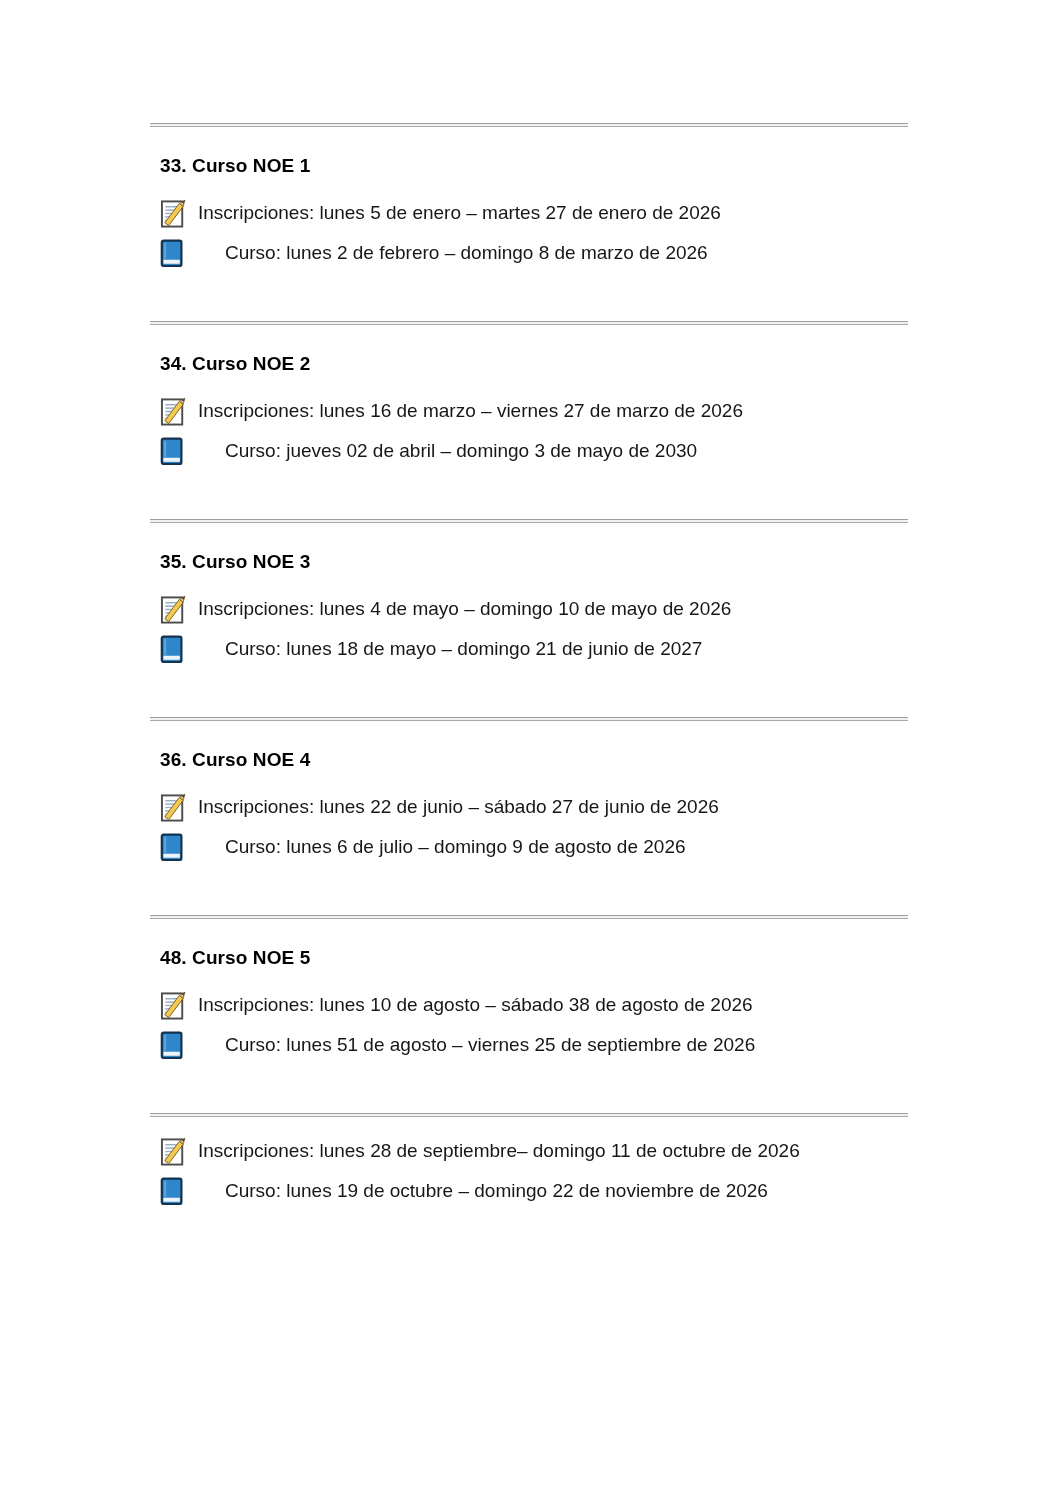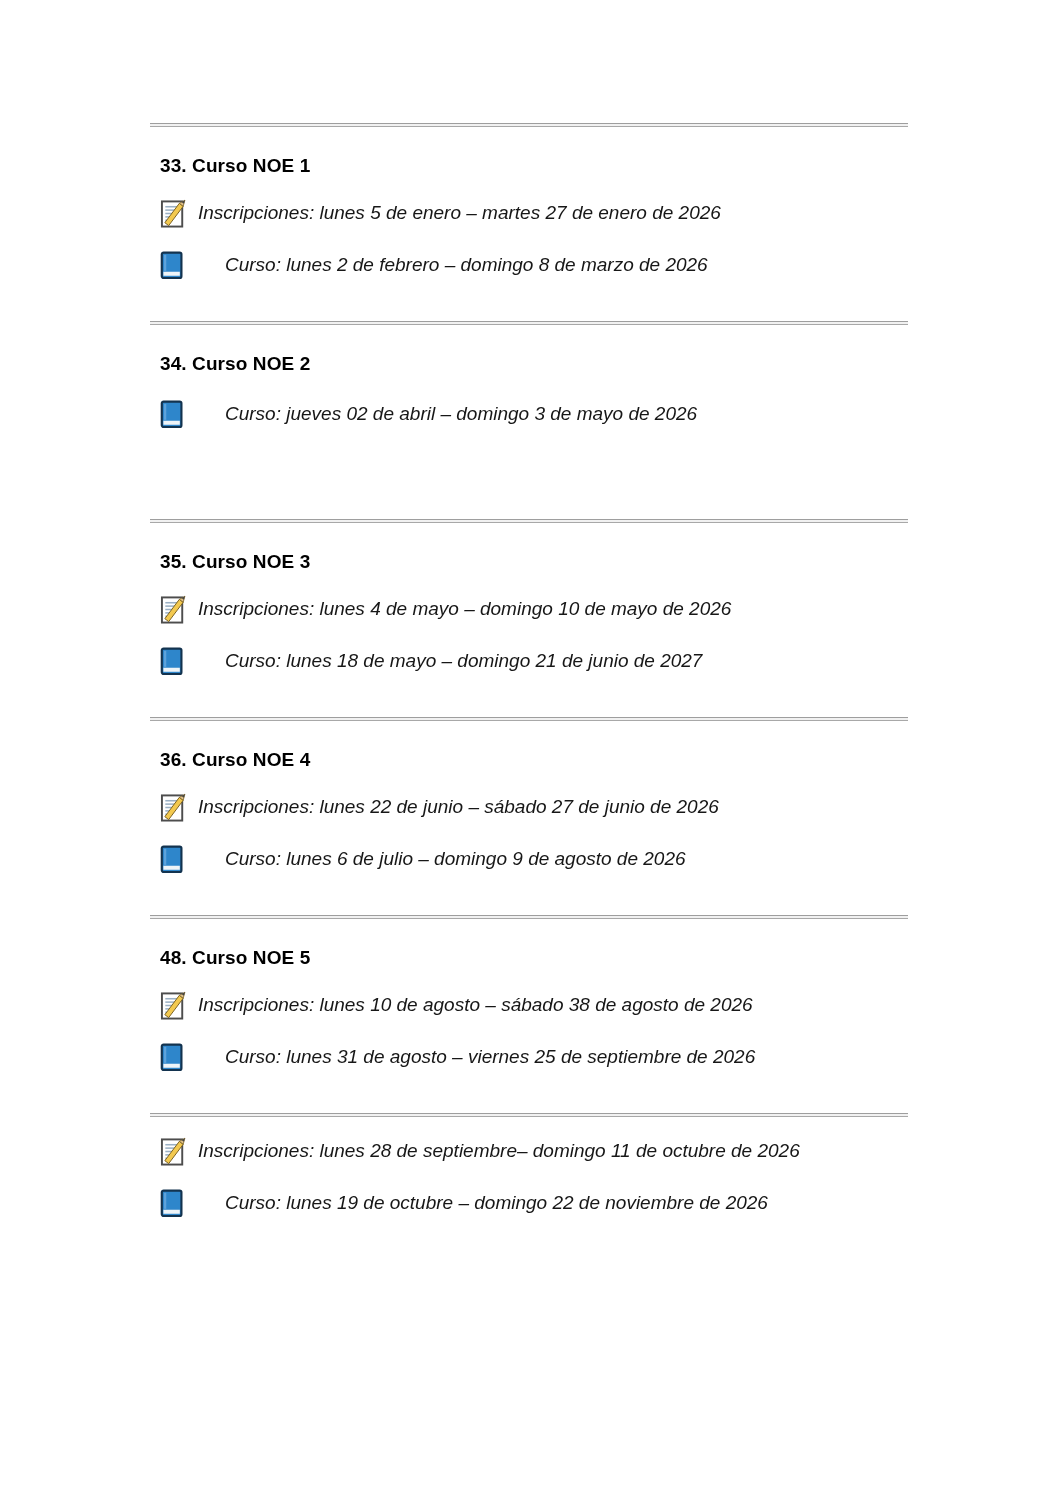--- a/index.html
+++ b/index.html
@@ -37,23 +37,22 @@
     letter-spacing: 0.1px;
   }
   .row {
     display: flex;
     align-items: center;
     gap: 9px;
     margin: 19px 0 0 10px;
     height: 30px;
     font-size: 19px;
     line-height: 30px;
-    font-style: italic;
-  }
-  .row.course-row { margin-top: 22px; gap: 40px; }
+  }
+  .row.course-row { margin-top: 10px; gap: 40px; }
   .icon { flex: 0 0 auto; display: block; }
   .row-text { white-space: nowrap; }
 </style>
 </head>
 <body>
 
 <div class="page">
   <div class="content">
 
     <section class="course-section">
@@ -81,27 +80,43 @@
           <rect x="4.5" y="4.5" width="2.5" height="18" fill="#5ea3dc"></rect>
           <rect x="3.8" y="23.5" width="18.4" height="4.5" fill="#eef4f8"></rect>
         </svg>
         <span class="row-text">Curso: lunes 2 de febrero – domingo 8 de marzo de 2026</span>
       </div>
     </section>
 
     <section class="course-section">
       <hr class="divider">
       <h2 class="course-heading">34. Curso NOE 2</h2>
-      <div class="row course-row">
-        <svg class="icon" width="25" height="31" viewBox="0 0 28 33">
-          <rect x="2" y="2" width="22" height="28.5" rx="2" stroke="#13334f" stroke-width="2.4" fill="#2e86cb"></rect>
-          <rect x="4.5" y="4.5" width="2.5" height="18" fill="#5ea3dc"></rect>
-          <rect x="3.8" y="23.5" width="18.4" height="4.5" fill="#eef4f8"></rect>
-        </svg>
-        <span class="row-text">Curso: jueves 02 de abril – domingo 3 de mayo de 2026</span>
+      <div class="row">
+        <svg class="icon" width="29" height="31" viewBox="0 0 30 32">
+          <rect x="2" y="3.5" width="21" height="26" fill="#ffffff" stroke="#4d4d4d" stroke-width="2"></rect>
+          <g stroke="#9bb0c4" stroke-width="1.6">
+            <line x1="5.5" y1="9" x2="19" y2="9"></line>
+              <line x1="5.5" y1="12.5" x2="19" y2="12.5"></line>
+            <line x1="5.5" y1="16" x2="16" y2="16"></line>
+              <line x1="5.5" y1="19.5" x2="13" y2="19.5"></line>
+            <line x1="5.5" y1="23" x2="11" y2="23"></line>
+          </g>
+          <polygon points="9,28.5 5,25.5 20,5.5 24,8.5" stroke="#7a6020" stroke-width="1" fill="#f3c94f"></polygon>
+          <polygon points="20,5.5 24,8.5 25.8,2.2" fill="#e0c089" stroke="#7a6020" stroke-width="0.8"></polygon>
+          <polygon points="24.7,6 25.8,2.2 22.2,4" fill="#444444"></polygon>
+        </svg>
+        <span class="row-text">Inscripciones: lunes 16 de marzo – viernes 27 de marzo de 2026</span>
+      </div>
+      <div class="row course-row">
+        <svg class="icon" width="25" height="31" viewBox="0 0 28 33">
+          <rect x="2" y="2" width="22" height="28.5" rx="2" stroke="#13334f" stroke-width="2.4" fill="#2e86cb"></rect>
+          <rect x="4.5" y="4.5" width="2.5" height="18" fill="#5ea3dc"></rect>
+          <rect x="3.8" y="23.5" width="18.4" height="4.5" fill="#eef4f8"></rect>
+        </svg>
+        <span class="row-text">Curso: jueves 02 de abril – domingo 3 de mayo de 2030</span>
       </div>
     </section>
 
     <section class="course-section">
       <hr class="divider">
       <h2 class="course-heading">35. Curso NOE 3</h2>
       <div class="row">
         <svg class="icon" width="29" height="31" viewBox="0 0 30 32">
           <rect x="2" y="3.5" width="21" height="26" fill="#ffffff" stroke="#4d4d4d" stroke-width="2"></rect>
           <g stroke="#9bb0c4" stroke-width="1.6">
@@ -174,21 +189,21 @@
           <polygon points="24.7,6 25.8,2.2 22.2,4" fill="#444444"></polygon>
         </svg>
         <span class="row-text">Inscripciones: lunes 10 de agosto – sábado 38 de agosto de 2026</span>
       </div>
       <div class="row course-row">
         <svg class="icon" width="25" height="31" viewBox="0 0 28 33">
           <rect x="2" y="2" width="22" height="28.5" rx="2" stroke="#13334f" stroke-width="2.4" fill="#2e86cb"></rect>
           <rect x="4.5" y="4.5" width="2.5" height="18" fill="#5ea3dc"></rect>
           <rect x="3.8" y="23.5" width="18.4" height="4.5" fill="#eef4f8"></rect>
         </svg>
-        <span class="row-text">Curso: lunes 31 de agosto – viernes 25 de septiembre de 2026</span>
+        <span class="row-text">Curso: lunes 51 de agosto – viernes 25 de septiembre de 2026</span>
       </div>
     </section>
 
     <section class="course-section">
       <hr class="divider">
       <div class="row">
         <svg class="icon" width="29" height="31" viewBox="0 0 30 32">
           <rect x="2" y="3.5" width="21" height="26" fill="#ffffff" stroke="#4d4d4d" stroke-width="2"></rect>
           <g stroke="#9bb0c4" stroke-width="1.6">
             <line x1="5.5" y1="9" x2="19" y2="9"></line>

